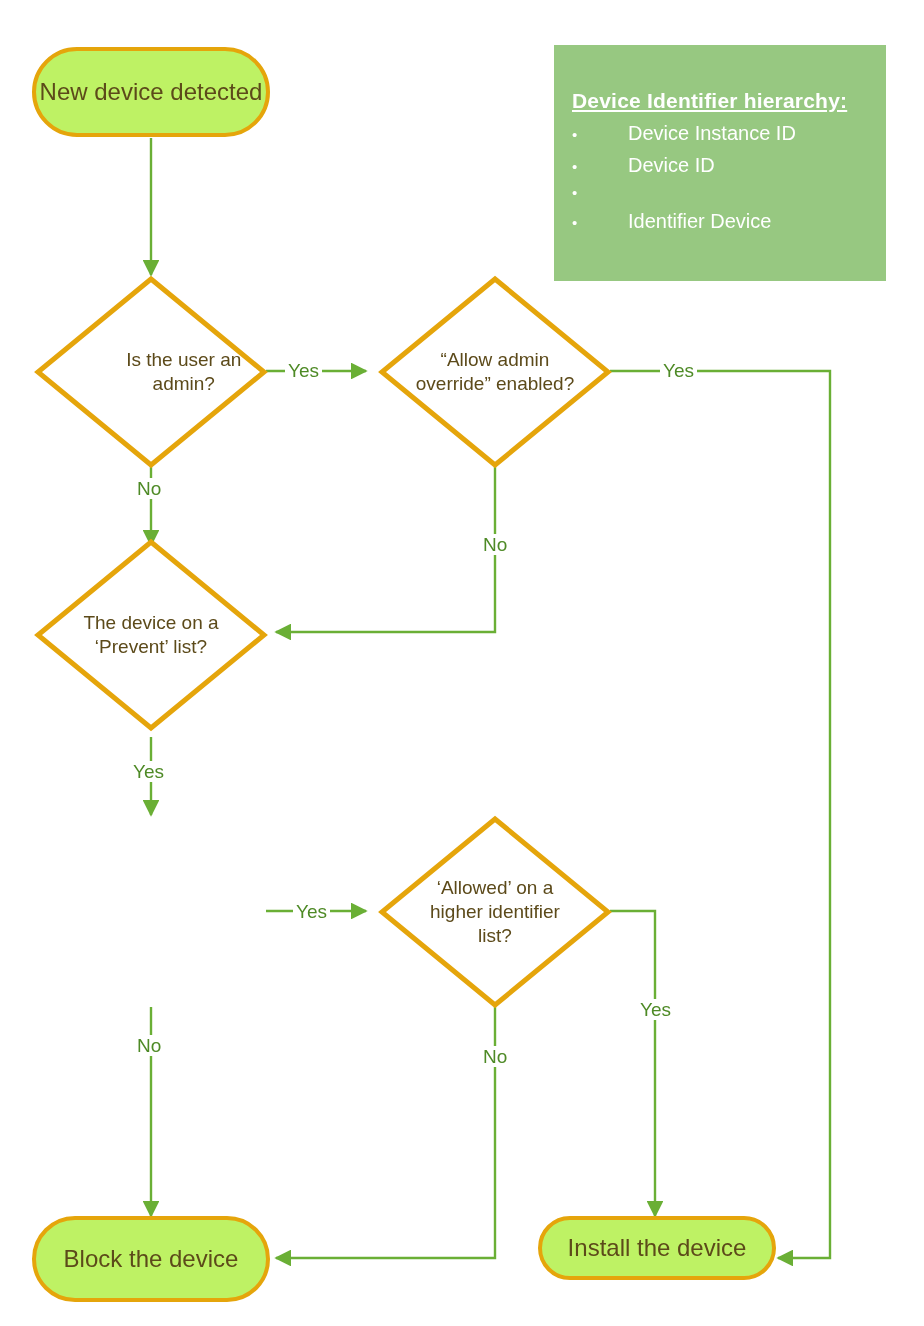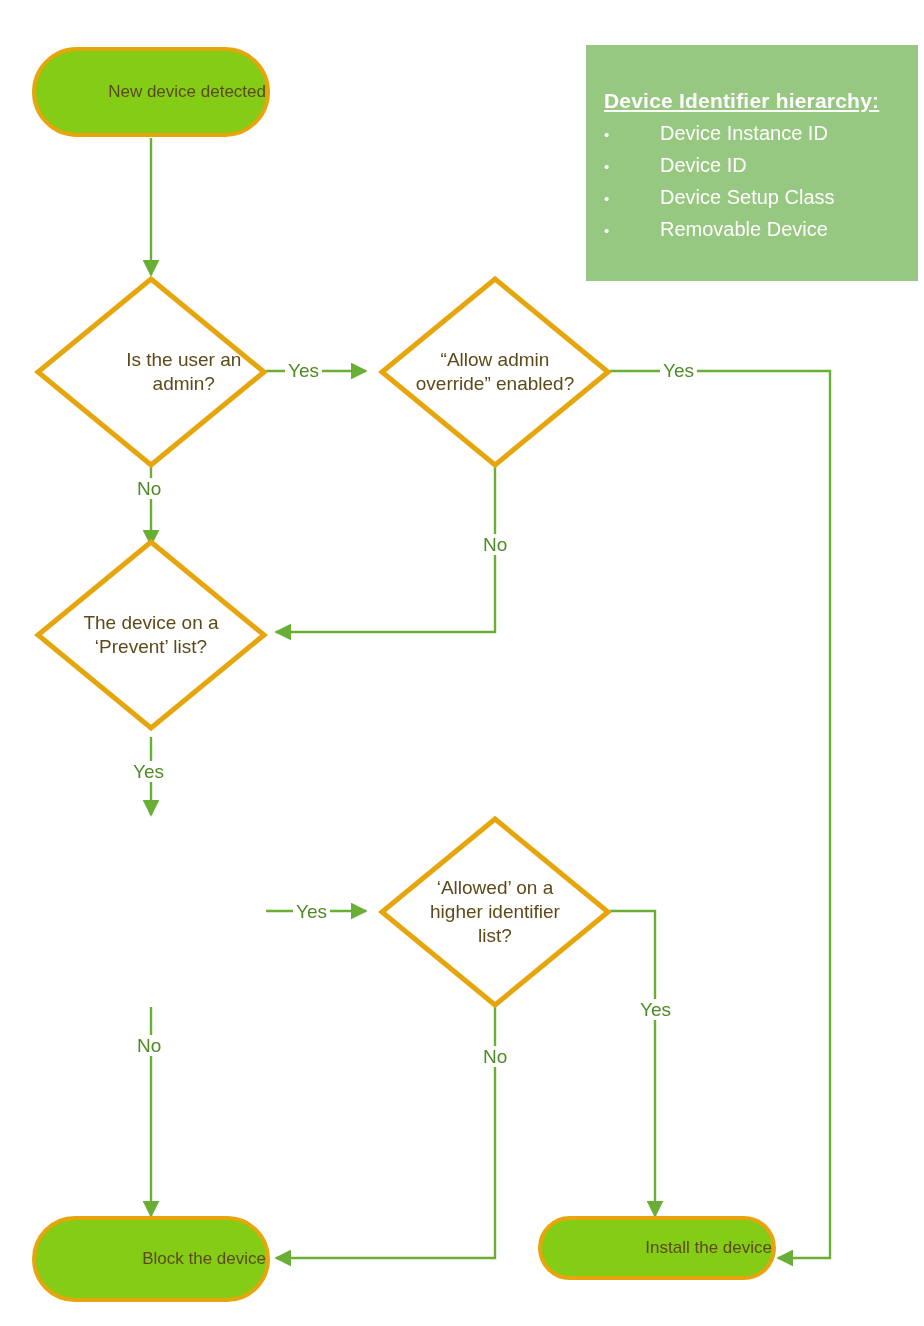--- a/index.html
+++ b/index.html
@@ -30,24 +30,23 @@
     box-sizing: border-box;
     display: flex;
     align-items: center;
     justify-content: center;
     text-align: center;
     color: #5C4A1A;
   }
   .terminal {
     border: 4px solid #E5A50B;
     border-radius: 999px;
-    background: #84cc16;
-    font-size: 17px;
+    background: #bef264;
+    font-size: 24px;
     line-height: 1.2;
-    justify-content: flex-end;
   }
   .decision {
     background: transparent;
     font-size: 19px;
     line-height: 1.25;
   }
   .decision .dia-shape {
     position: absolute;
     left: 0;
     top: 0;
@@ -121,38 +120,37 @@
       <path d="M 495 467 L 495 632 L 276 632"></path>
       <path d="M 610 371 L 830 371 L 830 1258 L 778 1258"></path>
       <path d="M 151 737 L 151 815"></path>
       <path d="M 266 911 L 366 911"></path>
       <path d="M 151 1007 L 151 1216"></path>
       <path d="M 495 1007 L 495 1258 L 276 1258"></path>
       <path d="M 610 911 L 655 911 L 655 1216"></path>
     </g>
   </svg>
 
-  <div class="legend" style="left:554px; top:45px; width:332px; height:236px;margin-left:32px;">
+  <div class="legend" style="left:554px; top:45px; width:332px; height:236px;">
     <div class="legend-title">Device Identifier hierarchy:</div>
     <ul class="legend-list">
       <li>
         <span class="legend-bullet">•</span>
         <span>Device Instance ID</span>
       </li>
       <li>
         <span class="legend-bullet">•</span>
         <span>Device ID</span>
       </li>
       <li>
         <span class="legend-bullet">•</span>
-        <span>Device Setup Class</span>
-      </li>
-      <li>
-        <span class="legend-bullet">•</span>
-        <span>Removable Device</span>
+      </li>
+      <li>
+        <span class="legend-bullet">•</span>
+        <span>Identifier Device</span>
       </li>
     </ul>
   </div>
 
   <div class="node terminal" style="left:32px; top:47px; width:238px; height:90px;">
     <span>New device detected</span>
   </div>
 
   <div class="node decision" style="left:34px; top:275px; width:234px; height:194px;justify-content:flex-end;">
     <svg class="dia-shape" viewBox="0 0 234 194" preserveAspectRatio="none">

